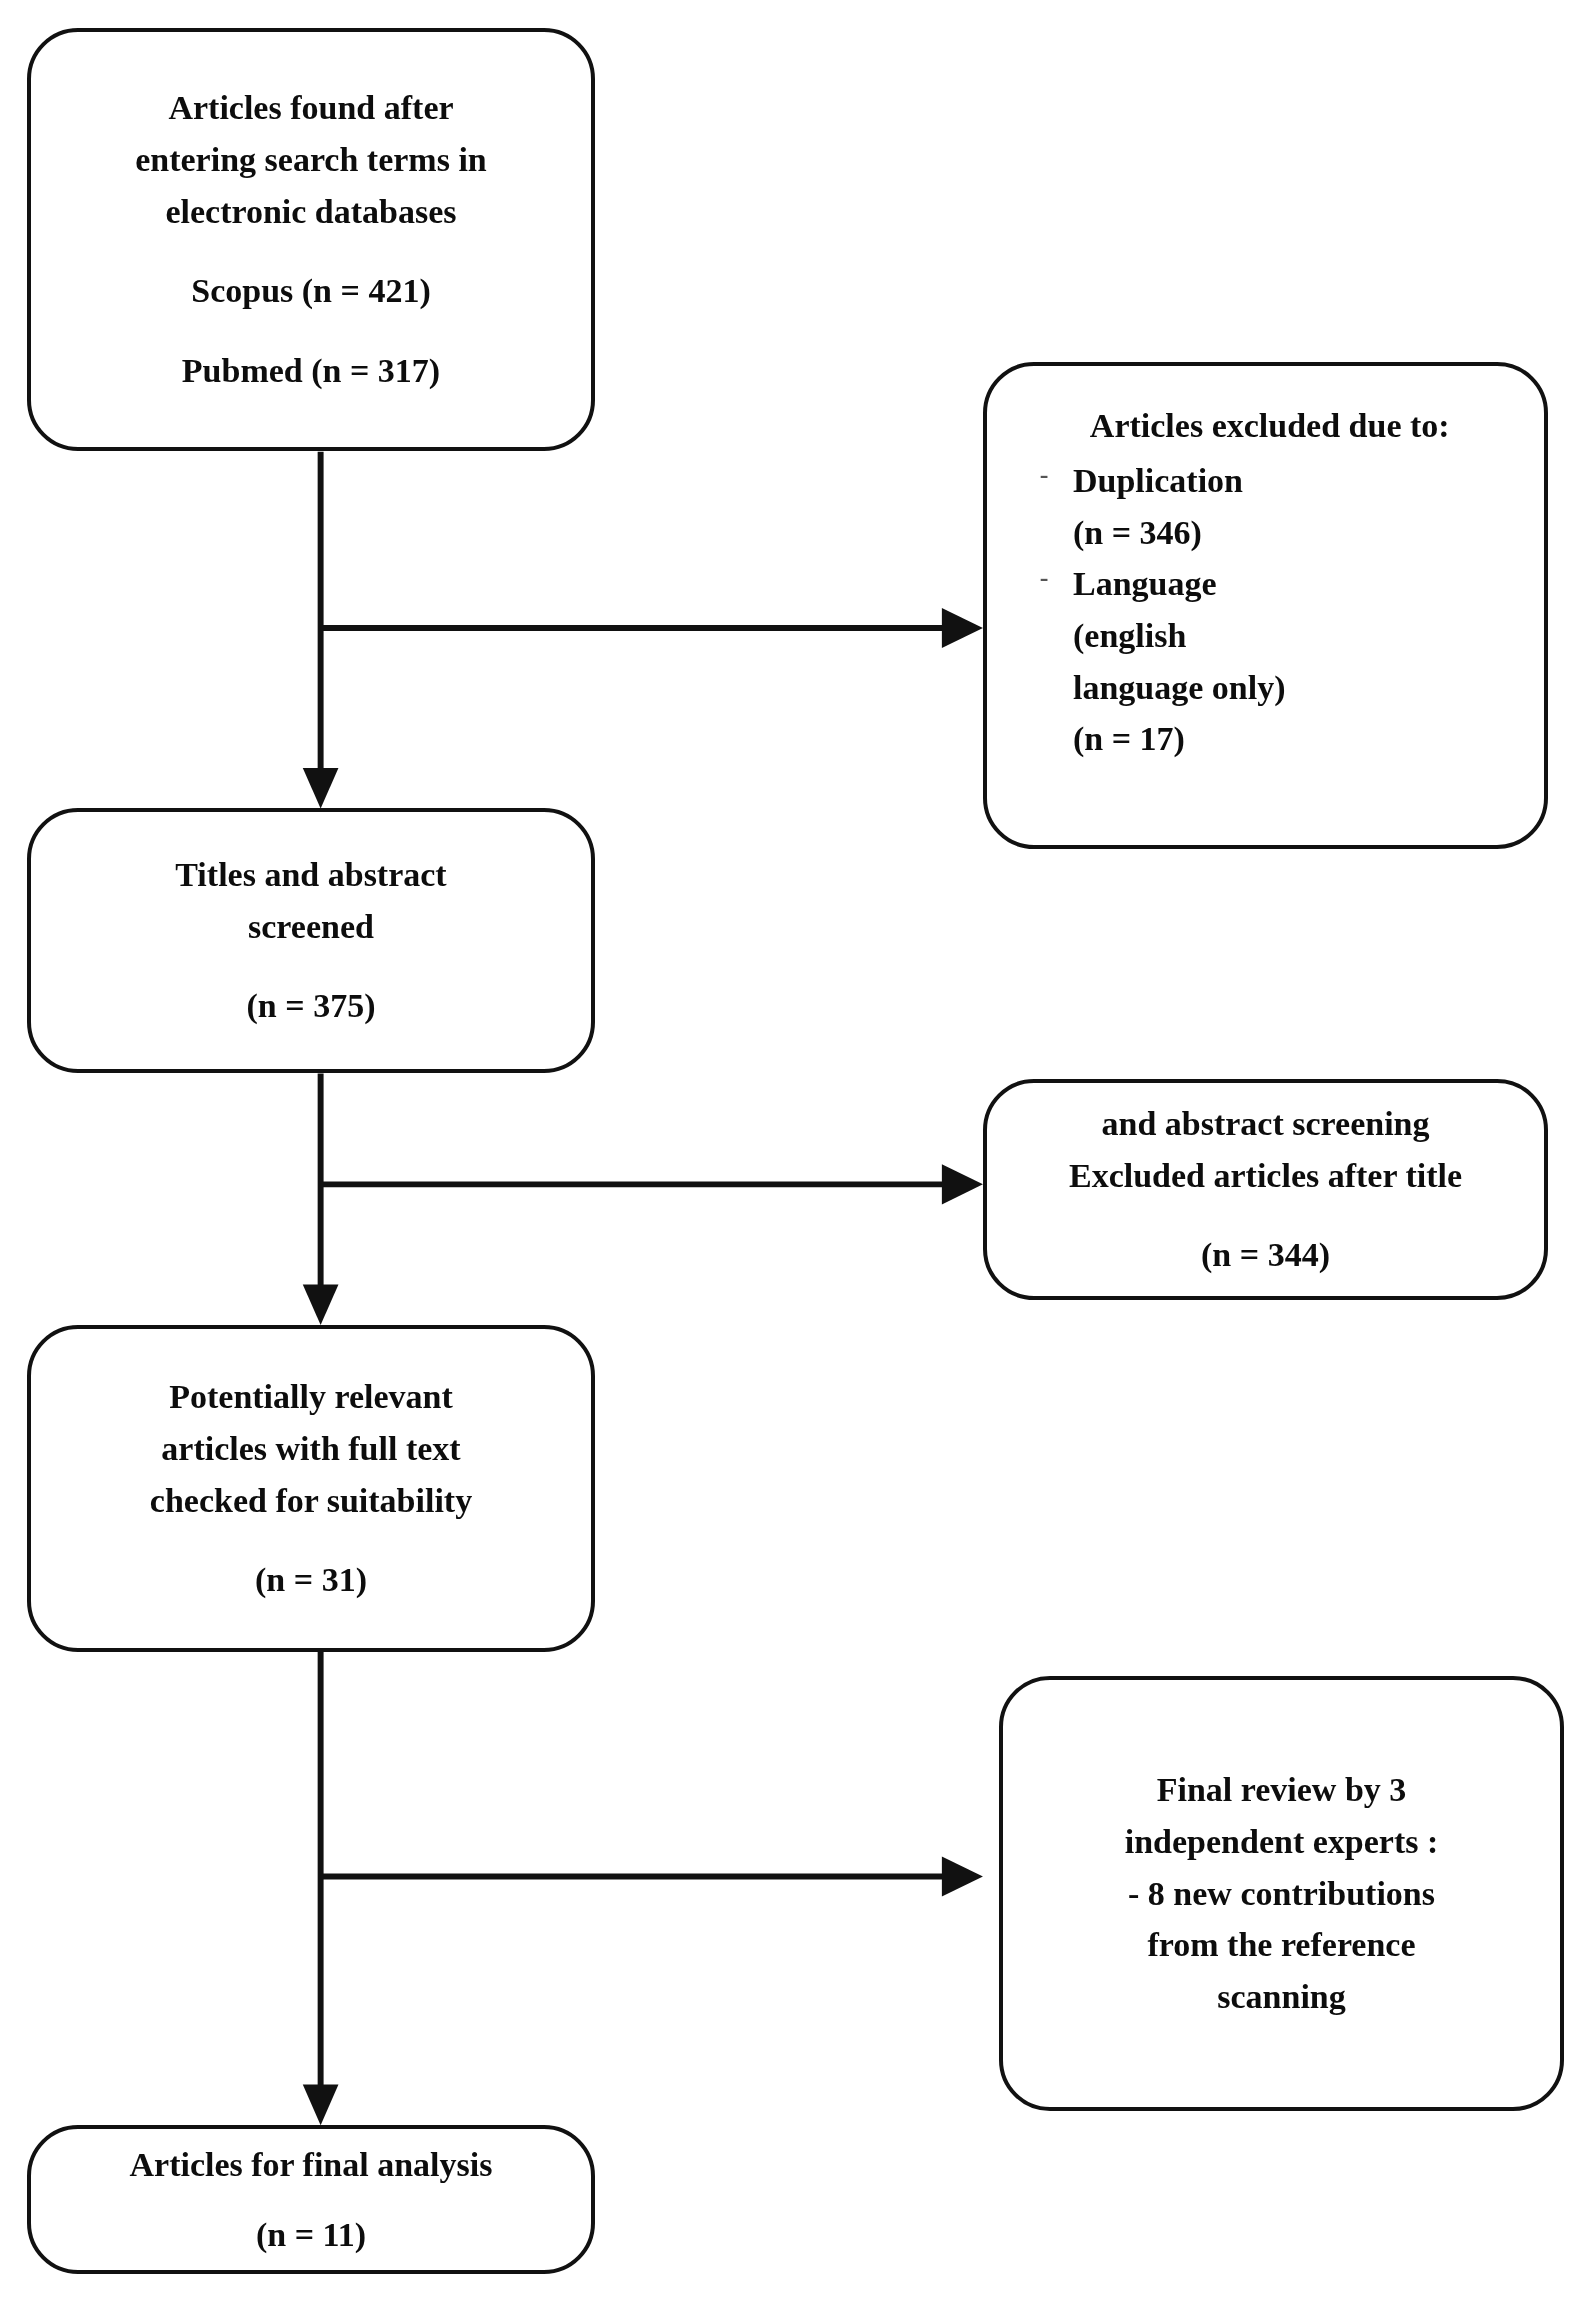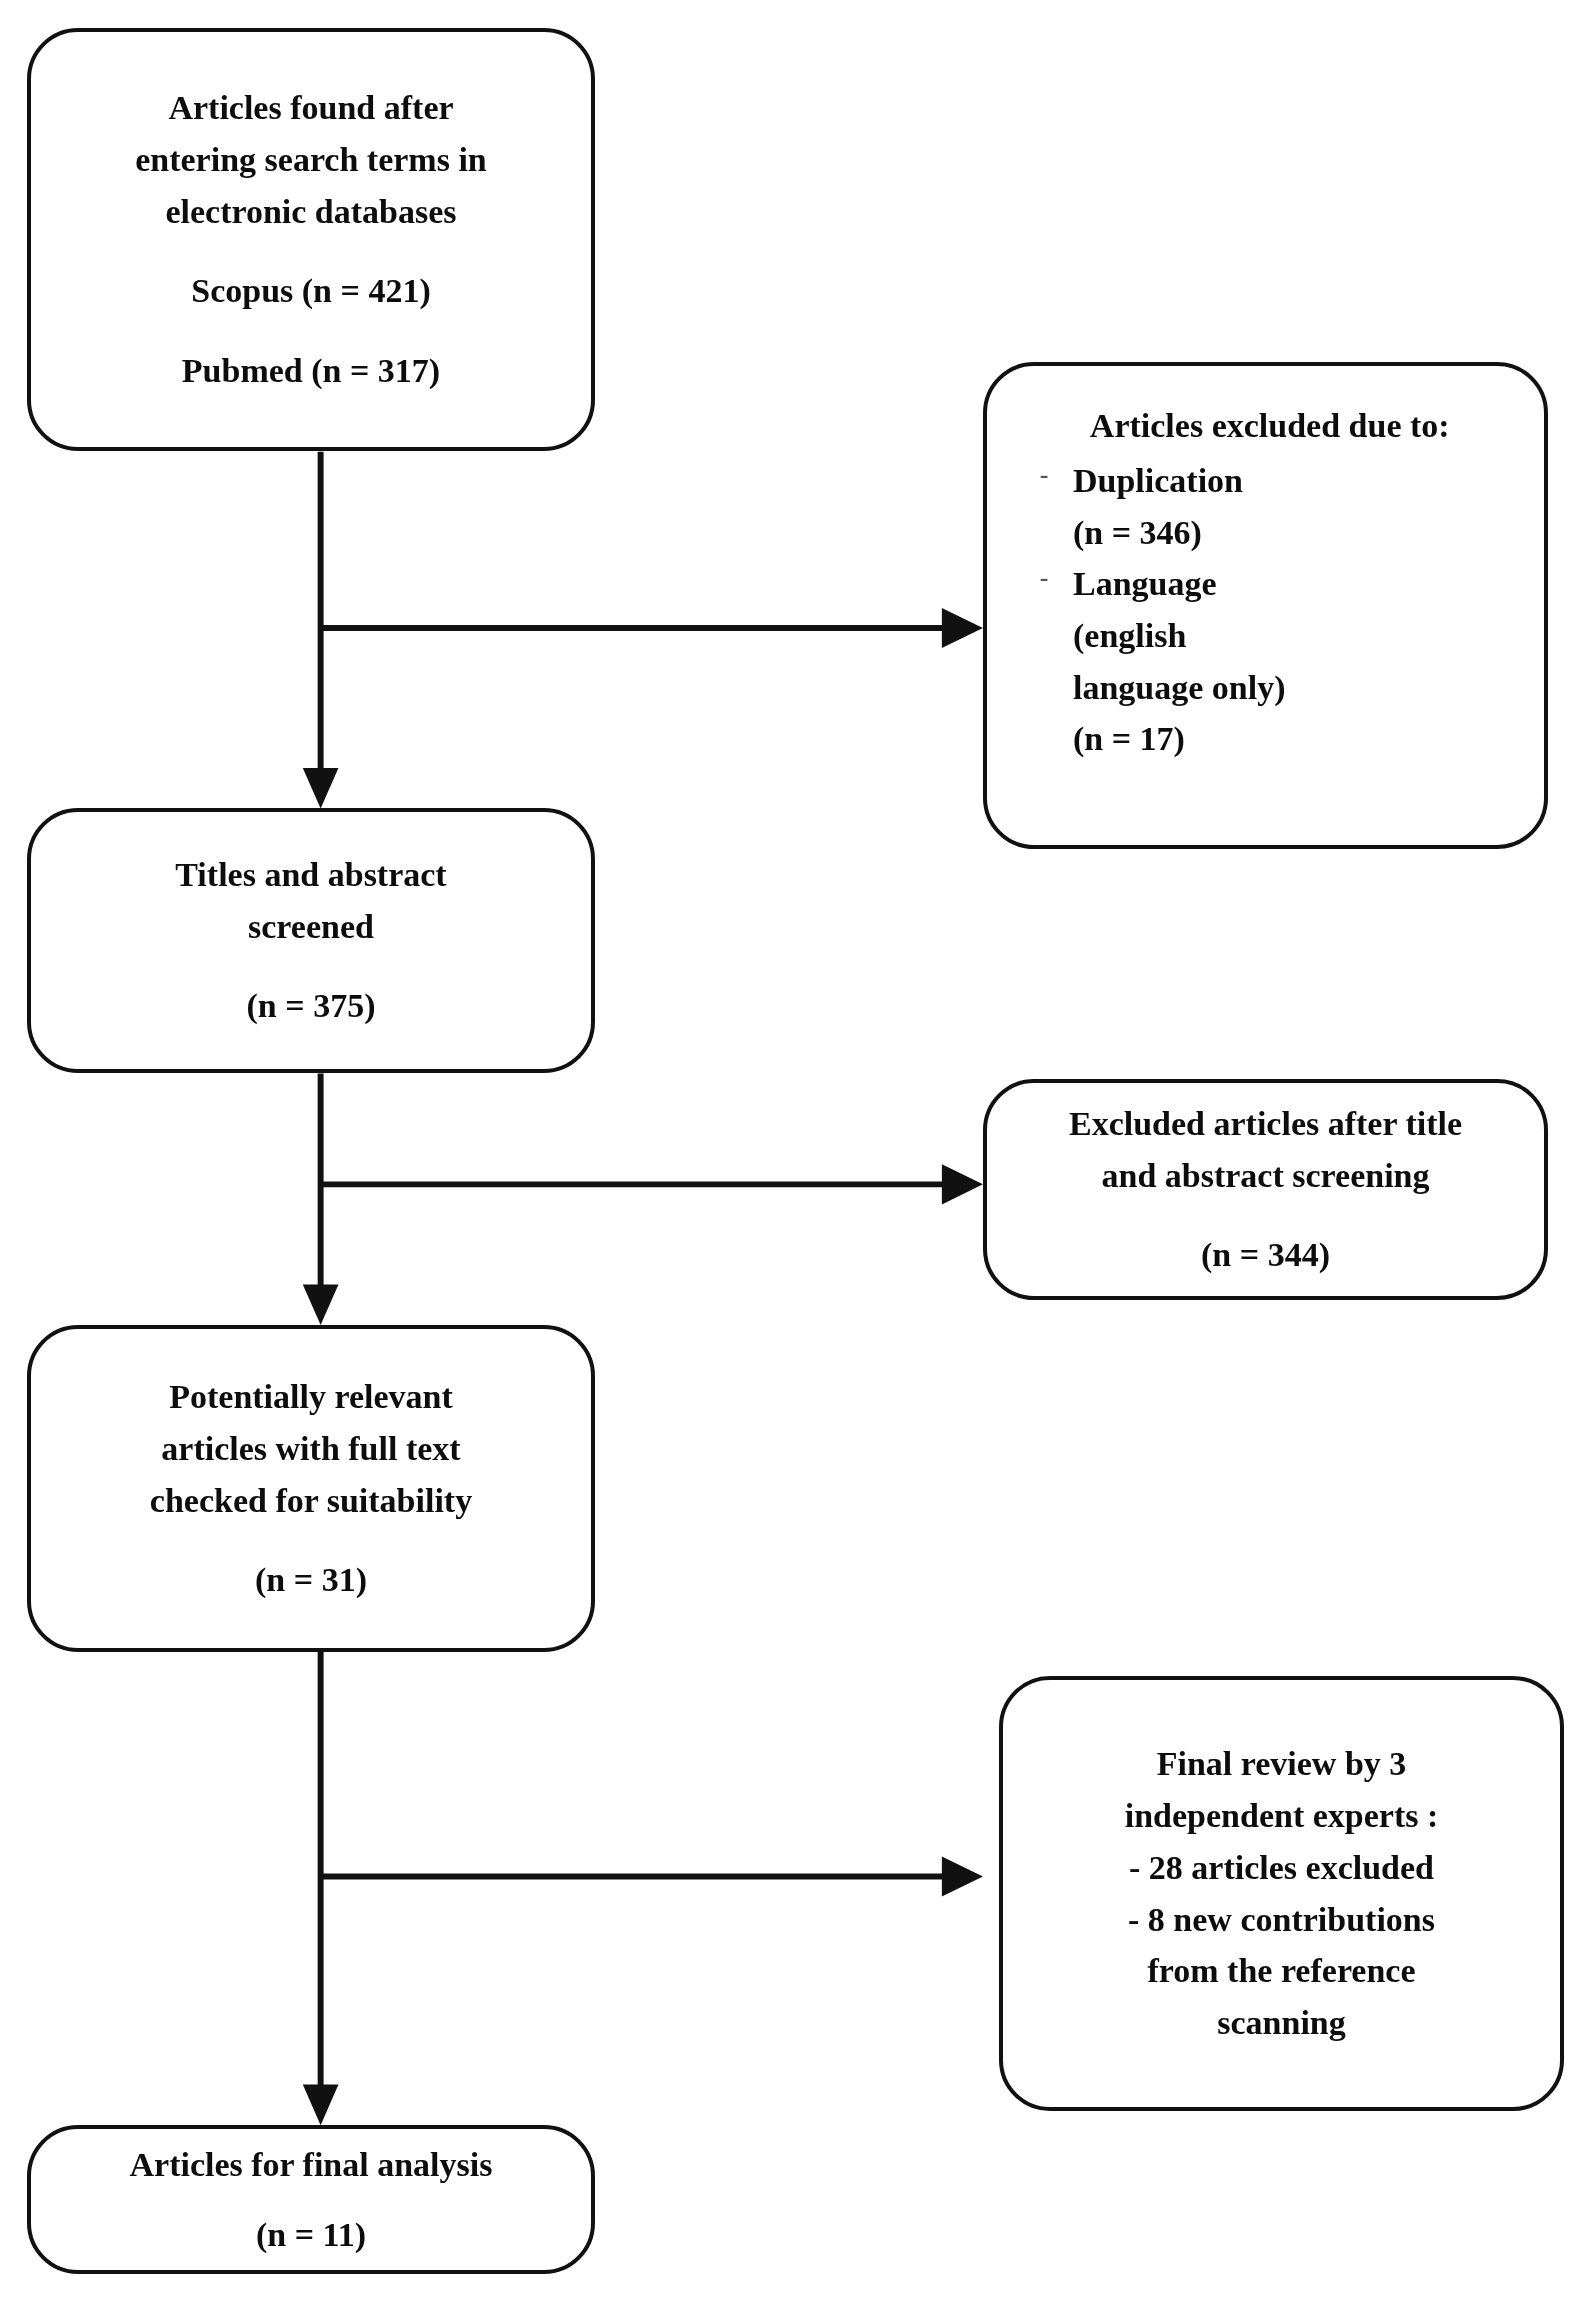--- a/index.html
+++ b/index.html
@@ -181,38 +181,37 @@
   </div>
 
   <div class="node" id="node-screened">
     <span class="line">Titles and abstract</span>
     <span class="line">screened</span>
     <span class="gap"></span>
     <span class="line">(n = 375)</span>
   </div>
 
   <div class="node" id="node-excluded2">
+    <span class="line">and abstract screening</span>
     <span class="line">Excluded articles after title</span>
-    <span class="line">and abstract screening</span>
     <span class="gap"></span>
     <span class="line">(n = 344)</span>
   </div>
 
   <div class="node" id="node-fulltext">
     <span class="line">Potentially relevant</span>
     <span class="line">articles with full text</span>
     <span class="line">checked for suitability</span>
     <span class="gap"></span>
     <span class="line">(n = 31)</span>
   </div>
 
   <div class="node left-dashes" id="node-finalreview">
     <span class="line">Final review by 3</span>
     <span class="line">independent experts :</span>
-    <span class="line">- 28 articles excluded</span>
     <span class="line">- 8 new contributions</span>
     <span class="line">from the reference</span>
     <span class="line">scanning</span>
   </div>
 
   <div class="node" id="node-final">
     <span class="line">Articles for final analysis</span>
     <span class="gap"></span>
     <span class="line">(n = 11)</span>
   </div>

